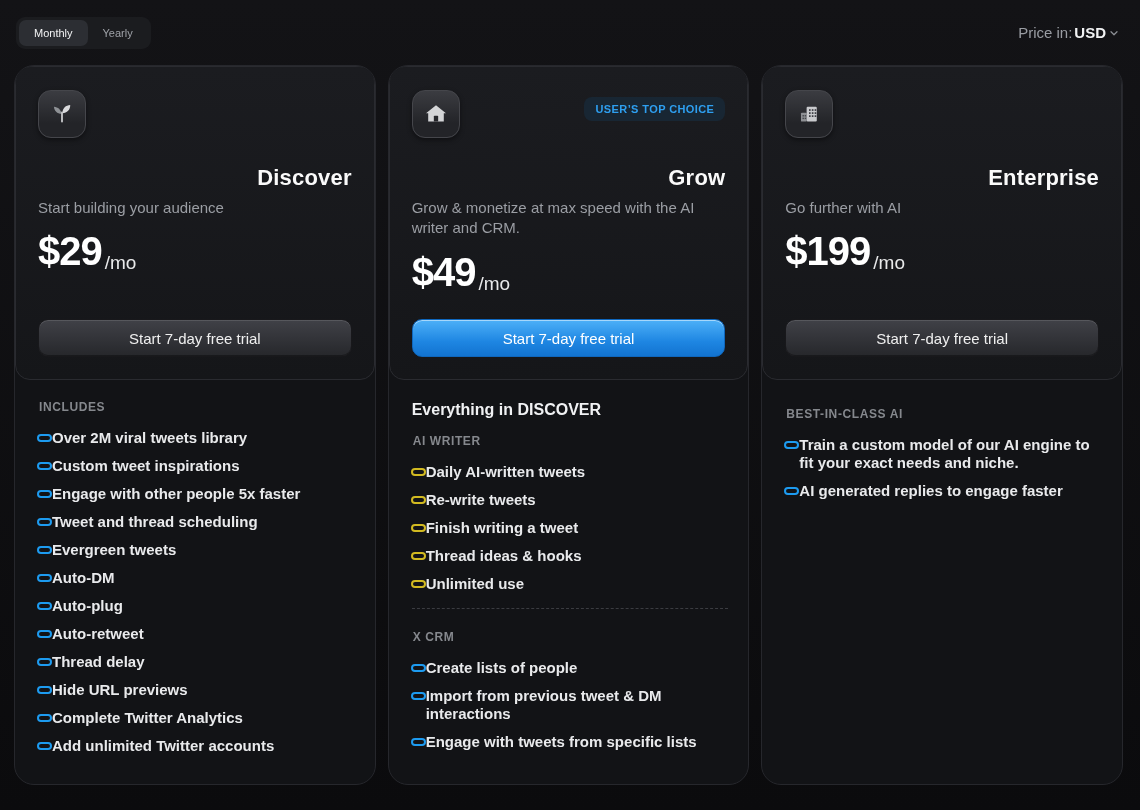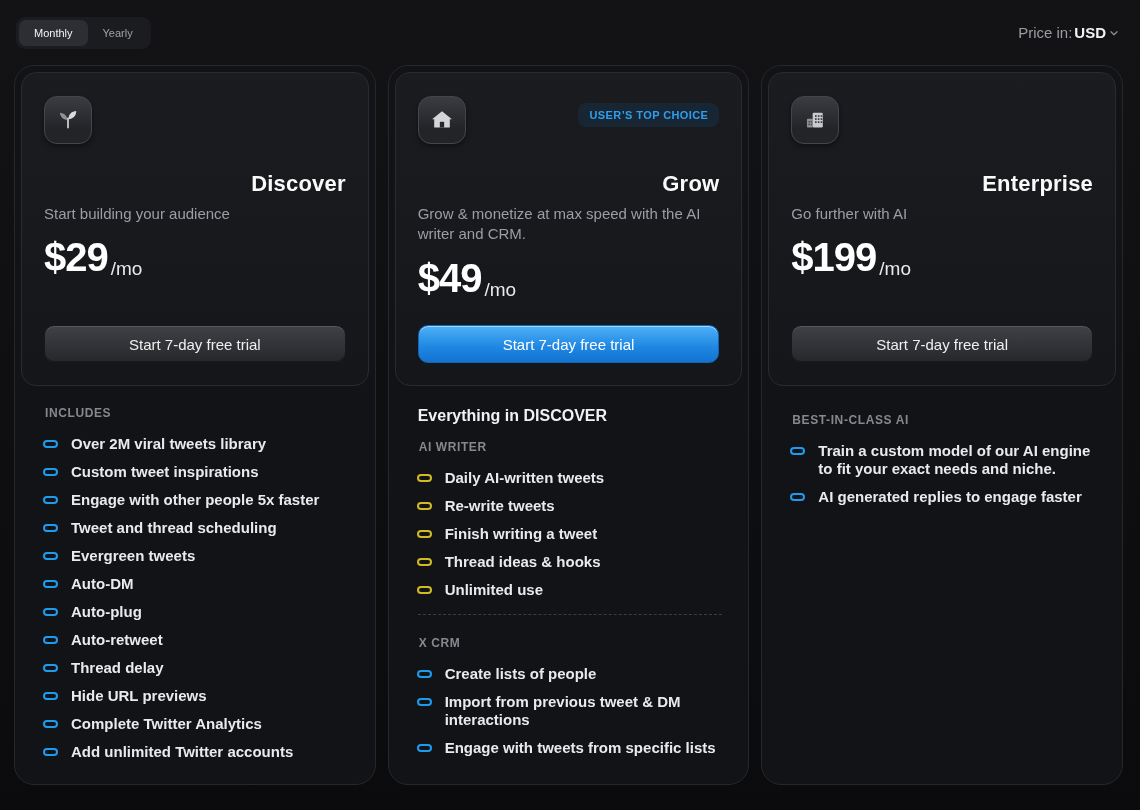--- a/index.html
+++ b/index.html
@@ -22,21 +22,21 @@
   .seg.selected { background:#2c2e33; color:#f2f3f4; }
   .currency { display:flex; align-items:center; gap:2px; cursor:pointer; padding-right:3px; }
   .cur-label { color:#9a9da3; font-size:15px; }
   .cur-value { color:#f1f2f3; font-size:15px; font-weight:700; }
   .chev { display:flex; align-items:center; }
 
   
   .cards { display:flex; gap:12px; height:720px; }
   .card {
     flex:1; background:#121316; border:1px solid #26272c; border-radius:20px;
-    padding:6px; display:flex; flex-direction:column; overflow:hidden;
+    padding:0; display:flex; flex-direction:column; overflow:hidden;
   }
 
   
   .panel {
     background:linear-gradient(180deg,#1b1c20 0%,#151619 100%);
     border:1px solid #2a2b30; border-radius:15px;
     height:314px; padding:23px 22px 22px; display:flex; flex-direction:column; flex:0 0 auto;
   }
   .panel-head { display:flex; justify-content:space-between; align-items:flex-start; }
   .tile {
@@ -65,21 +65,21 @@
     background:linear-gradient(180deg,#4db0f8 0%,#1e86e2 60%,#1273d0 100%);
     border:1px solid #0f67bd; color:#ffffff; font-weight:400;
     box-shadow:inset 0 1px 0 rgba(255,255,255,.5);
   }
 
   
   .features { padding:20px 18px 0 22px;font-weight:bold; }
   .feat-heading { font-size:16px; color:#f0f1f3; margin:1px 0 15px 1px; }
   .sec-label { font-size:12px; color:#85888d; letter-spacing:.6px; margin:0 0 15px 2px; }
   ul.feat-list { list-style:none; }
-  .feat-item { display:flex; gap:13px; margin-bottom:10px; min-height:18px; font-size:15px; color:#e9eaec; line-height:1.2; }
+  .feat-item { display:flex; margin-bottom:10px; min-height:18px; font-size:15px; color:#e9eaec; line-height:1.2; }
   .bullet { flex:0 0 15px; width:15px; height:8px; border-radius:10px; margin-top:5px; border:2px solid #1d9bf0; }
   .bullet.yellow { border-color:#d2ba21; }
   .divider { border:0; border-top:1px dashed #3b3c41; margin:15px 2px 21px 1px; }
   .mt-gap { margin-top:7px; }
 </style>
 </head>
 <body>
 
 <div class="page">
 

